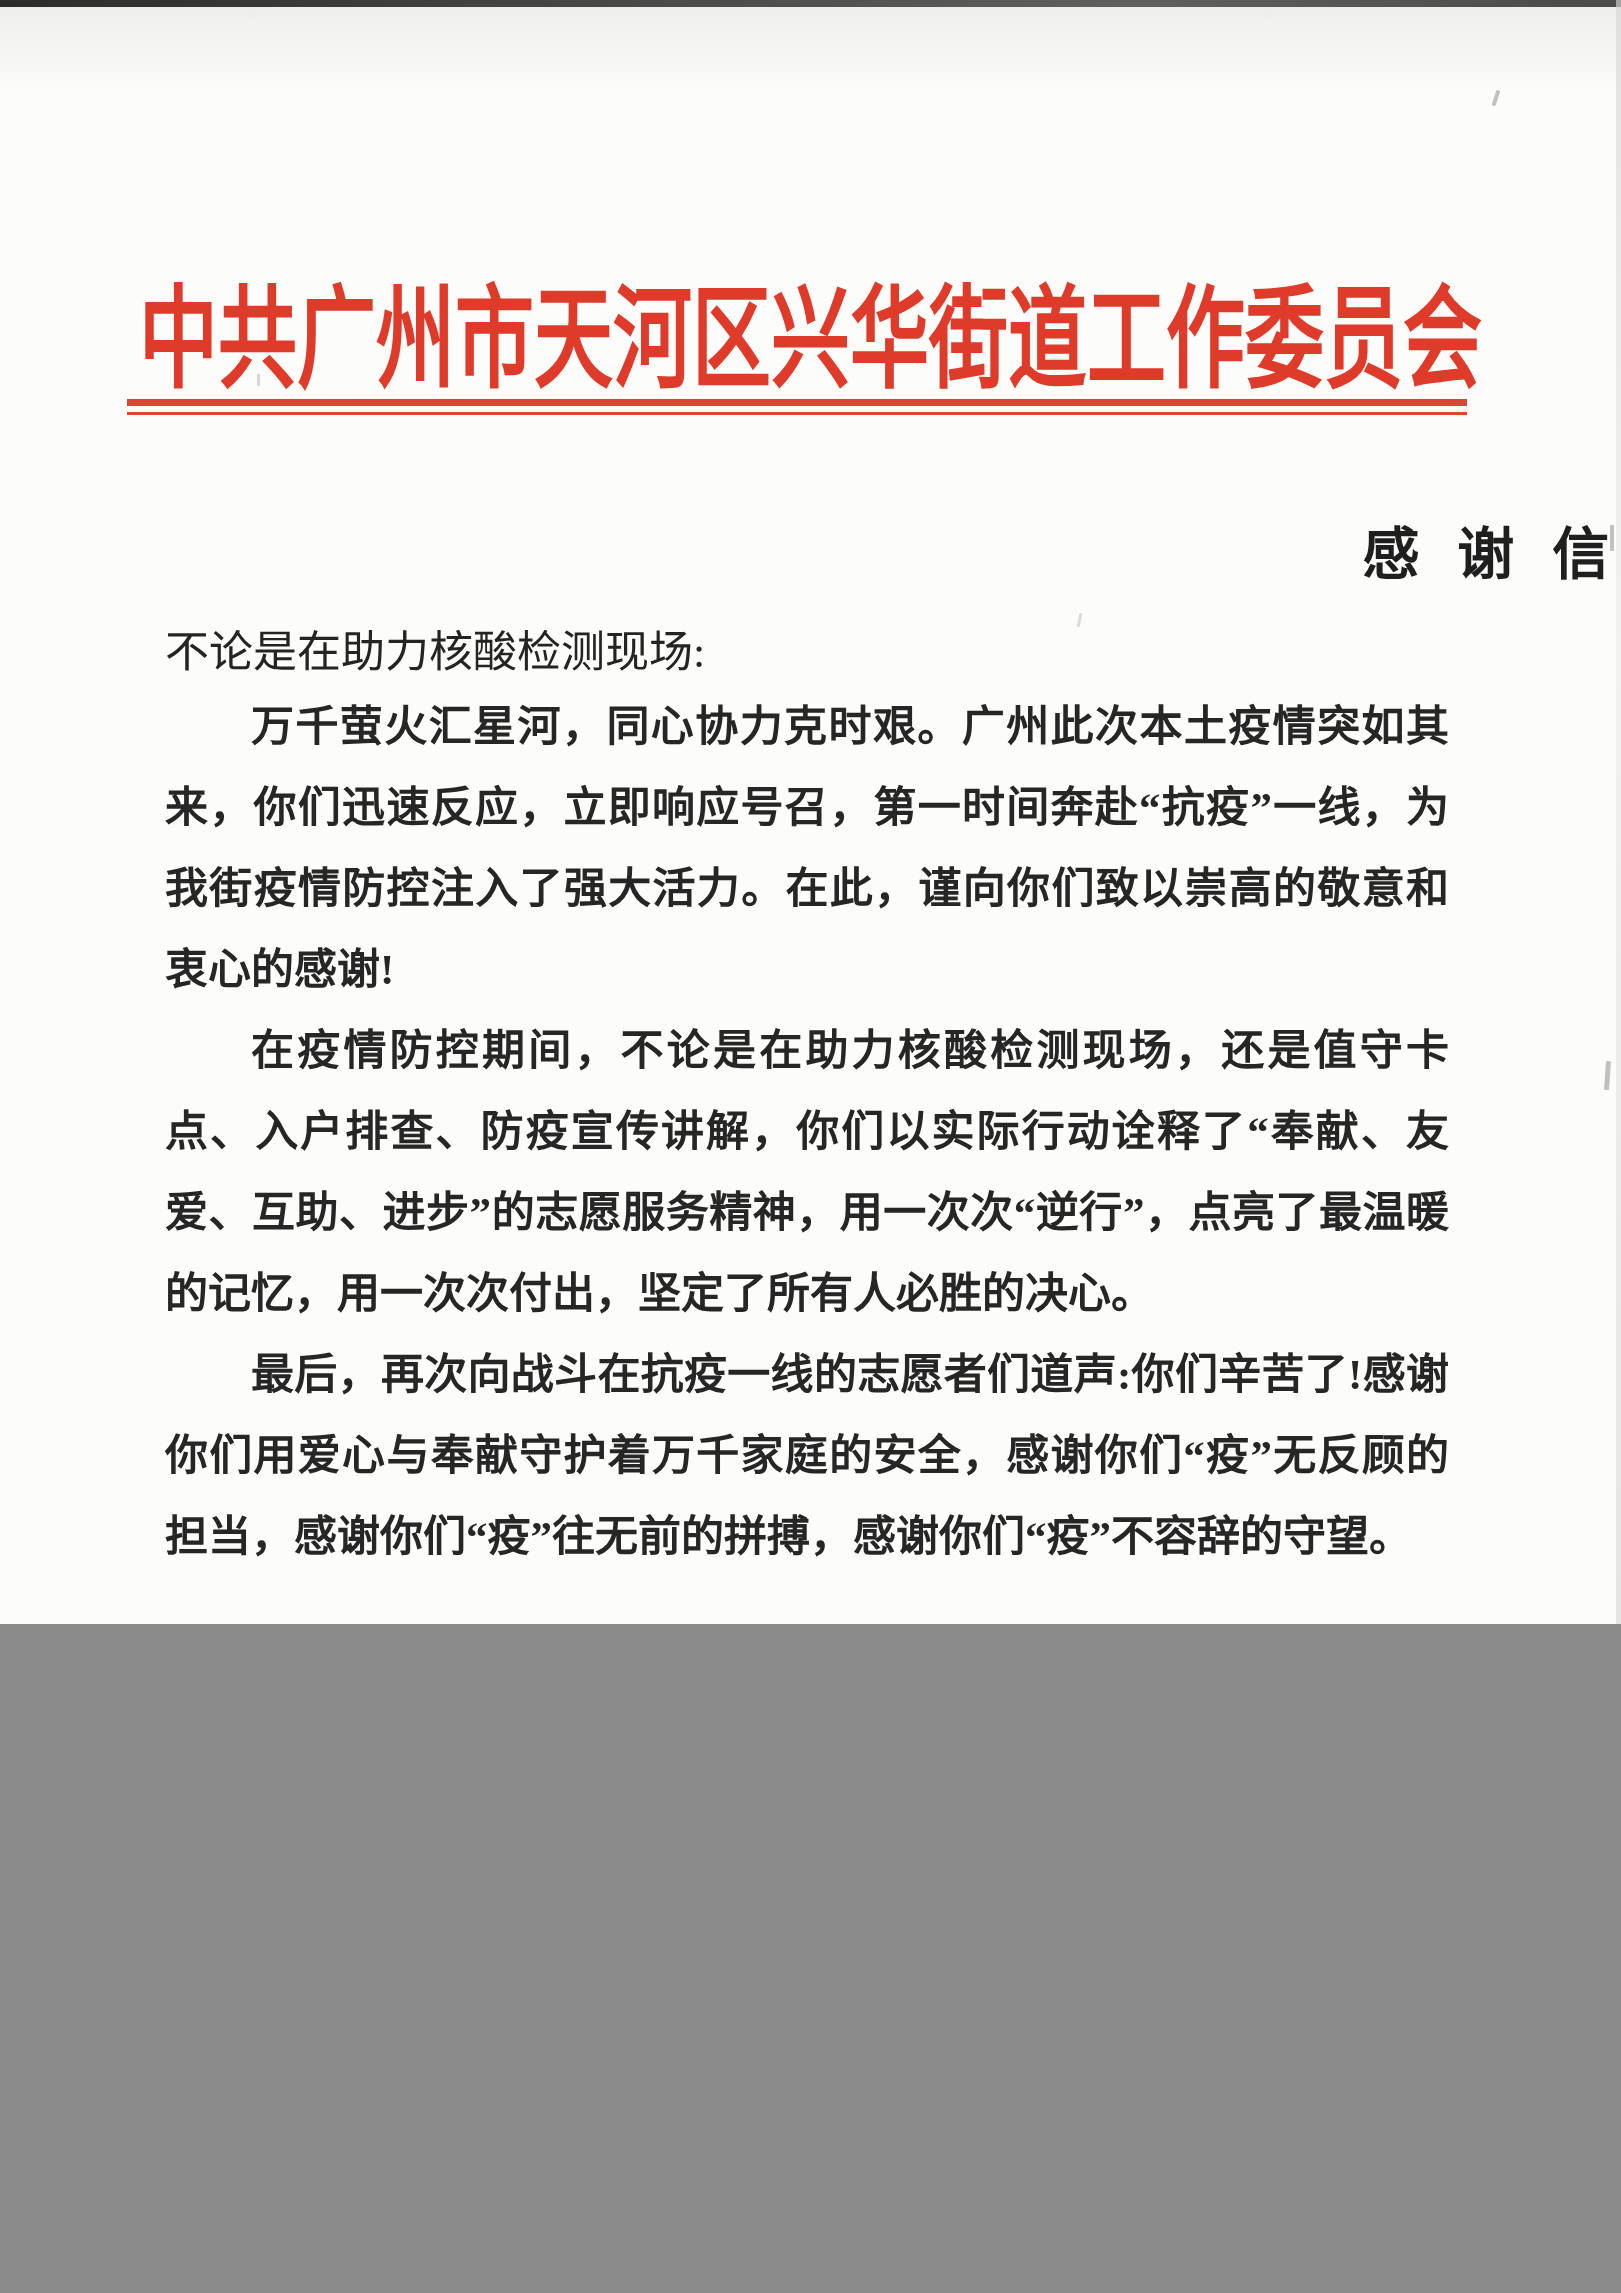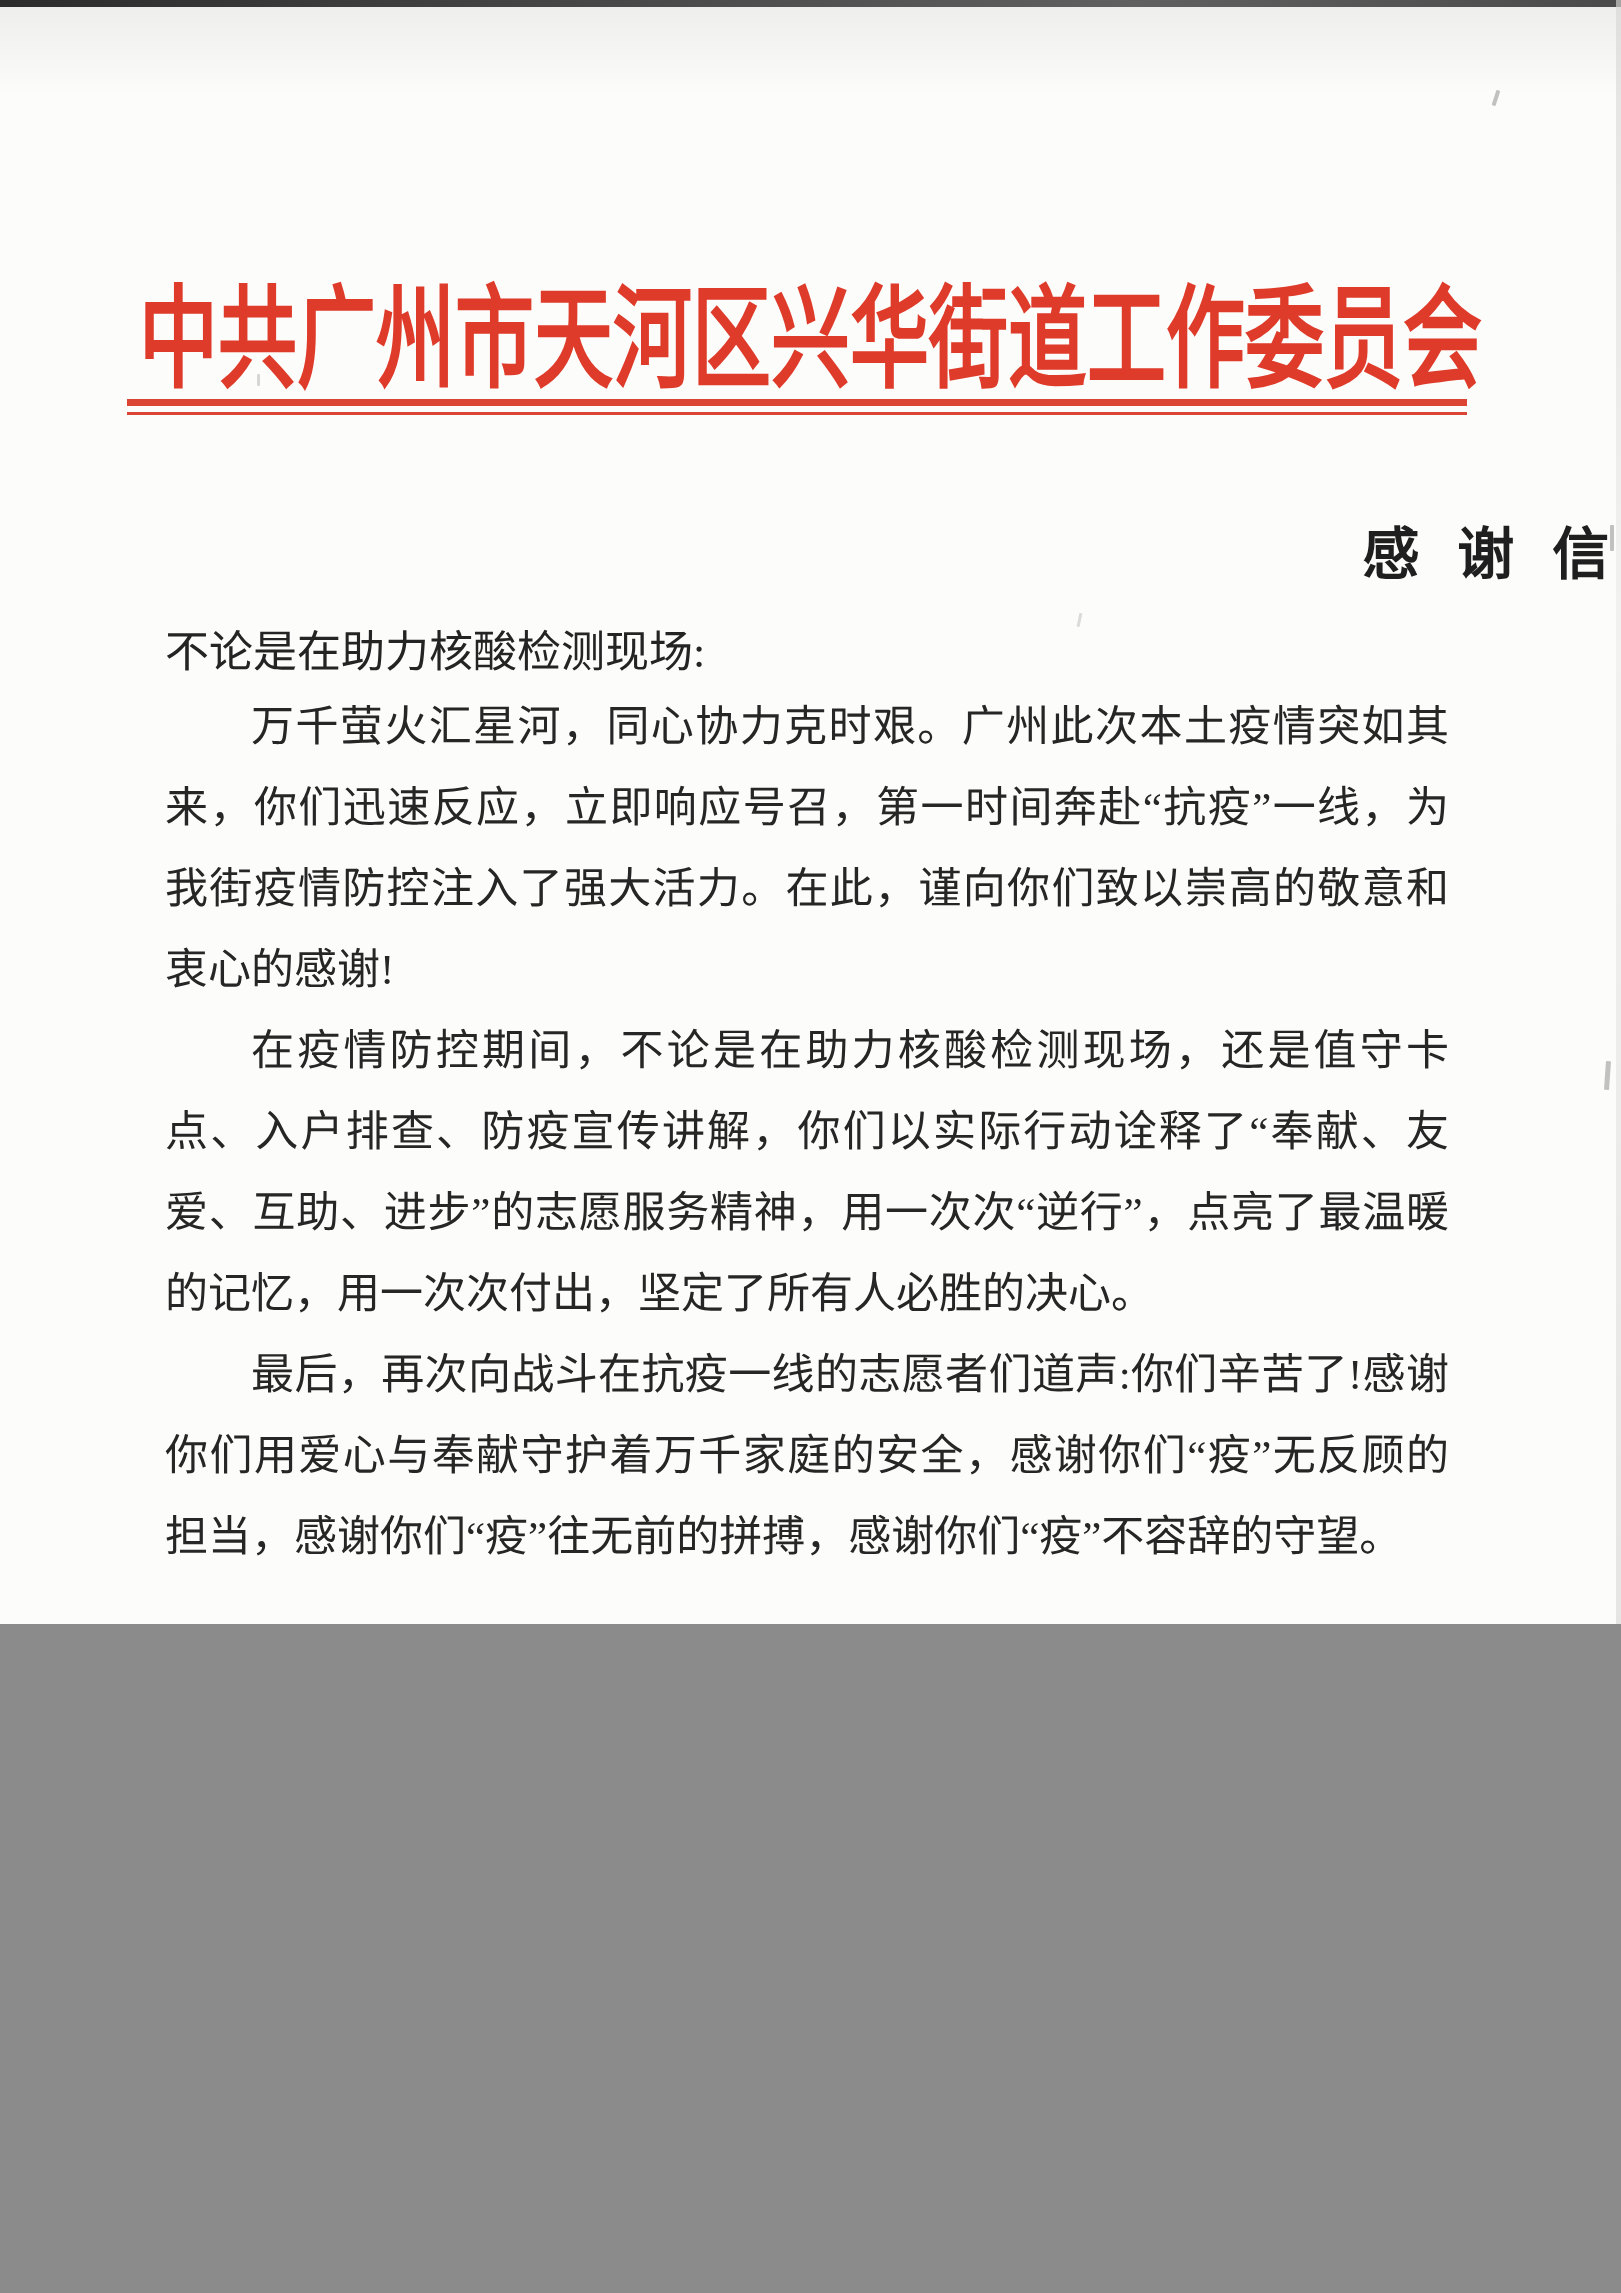--- a/index.html
+++ b/index.html
@@ -46,21 +46,21 @@
   
   .salutation{
     position:absolute;left:165px;top:616px;
     font-size:44px;color:#242424;white-space:nowrap;
   }
   .body-text{
     position:absolute;left:165px;top:686px;width:1284px;
     font-size:43px;line-height:81px;color:#262626;
     text-align:justify;
   }
-  .body-text p{margin:0;text-indent:2em;}
+  .body-text p{margin:0;text-indent:2em;font-weight:bold;}
 
   
   .signature{
     position:absolute;top:1966px;right:300px;
     font-size:42px;color:#242424;white-space:nowrap;z-index:3;
   }
   .date-line{
     position:absolute;top:2066px;left:760px;
     font-size:55px;color:#0c4a6e;white-space:nowrap;z-index:3;
   }

